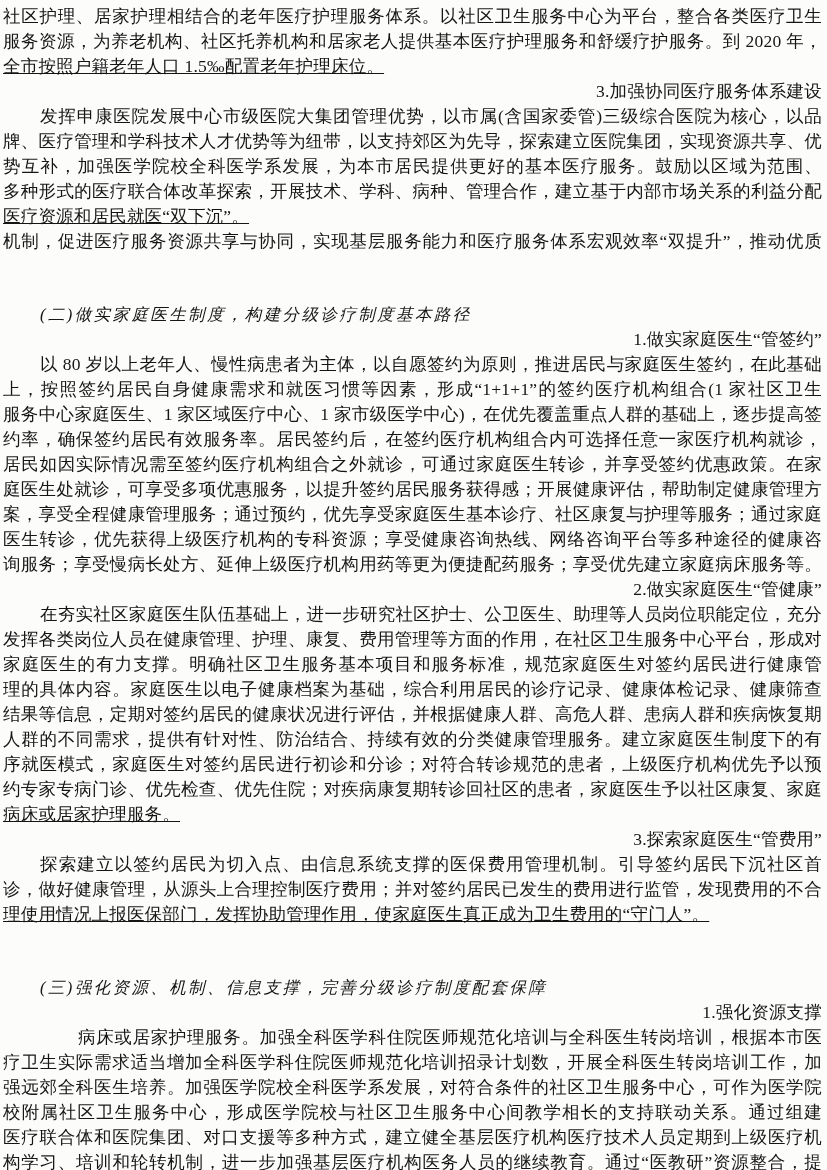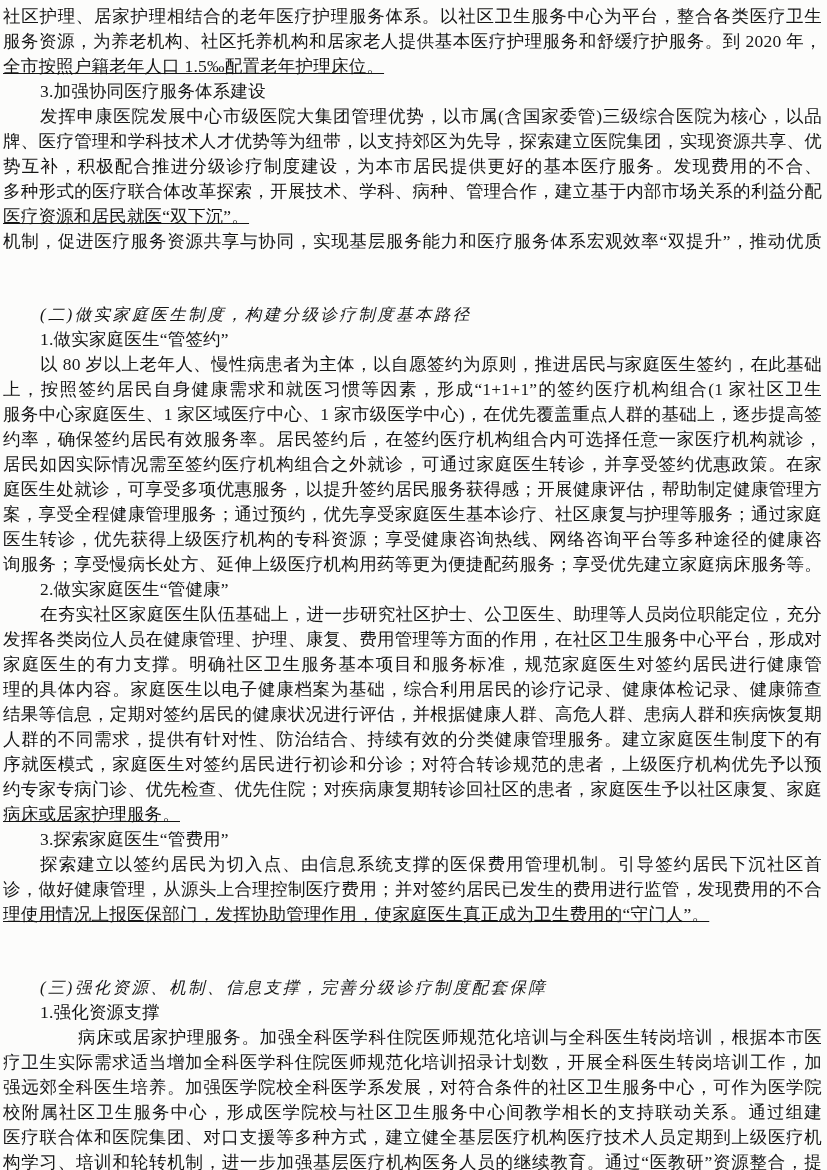--- a/index.html
+++ b/index.html
@@ -33,21 +33,21 @@
   }
   
   .J0, .J1, .J2 {
     text-align: justify;
     text-align-last: justify;
     text-justify: inter-character;
   }
   .J1 { padding-left: 37px; }   
   .J2 { padding-left: 75px; }   
   .E0 { text-align: left; text-decoration: underline; }     
-  .H  { padding-left: 37px; text-align: left; }  
+  .H  { padding-left: 37px; text-align: right; }  
   .K  {                                           
     padding-left: 37px;
     text-align: left;
     font-style: italic;
     font-size: 16.5px;
     letter-spacing: 2.4px;
     margin-top: 48px;
   }
   #page-footer {
     position: absolute;
@@ -77,21 +77,21 @@
 <body>
 
 <div id="page">
   <div id="text-block">
       <div class="line J0">社区护理、居家护理相结合的老年医疗护理服务体系。以社区卫生服务中心为平台，整合各类医疗卫生</div>
       <div class="line J0">服务资源，为养老机构、社区托养机构和居家老人提供基本医疗护理服务和舒缓疗护服务。到 2020 年，</div>
       <div class="line E0">全市按照户籍老年人口 1.5‰配置老年护理床位。</div>
       <div class="line H">3.加强协同医疗服务体系建设</div>
       <div class="line J1">发挥申康医院发展中心市级医院大集团管理优势，以市属(含国家委管)三级综合医院为核心，以品</div>
       <div class="line J0">牌、医疗管理和学科技术人才优势等为纽带，以支持郊区为先导，探索建立医院集团，实现资源共享、优</div>
-      <div class="line J0">势互补，积极配合推进分级诊疗制度建设，为本市居民提供更好的基本医疗服务。发现费用的不合、</div>
+      <div class="line J0">势互补，加强医学院校全科医学系发展，为本市居民提供更好的基本医疗服务。鼓励以区域为范围、</div>
       <div class="line J0">多种形式的医疗联合体改革探索，开展技术、学科、病种、管理合作，建立基于内部市场关系的利益分配</div>
       <div class="line E0">医疗资源和居民就医“双下沉”。</div>
       <div class="line J0">机制，促进医疗服务资源共享与协同，实现基层服务能力和医疗服务体系宏观效率“双提升”，推动优质</div>
       <div class="line K">(二)做实家庭医生制度，构建分级诊疗制度基本路径</div>
       <div class="line H">1.做实家庭医生“管签约”</div>
       <div class="line J1">以 80 岁以上老年人、慢性病患者为主体，以自愿签约为原则，推进居民与家庭医生签约，在此基础</div>
       <div class="line J0">上，按照签约居民自身健康需求和就医习惯等因素，形成“1+1+1”的签约医疗机构组合(1 家社区卫生</div>
       <div class="line J0">服务中心家庭医生、1 家区域医疗中心、1 家市级医学中心)，在优先覆盖重点人群的基础上，逐步提高签</div>
       <div class="line J0">约率，确保签约居民有效服务率。居民签约后，在签约医疗机构组合内可选择任意一家医疗机构就诊，</div>
       <div class="line J0">居民如因实际情况需至签约医疗机构组合之外就诊，可通过家庭医生转诊，并享受签约优惠政策。在家</div>

